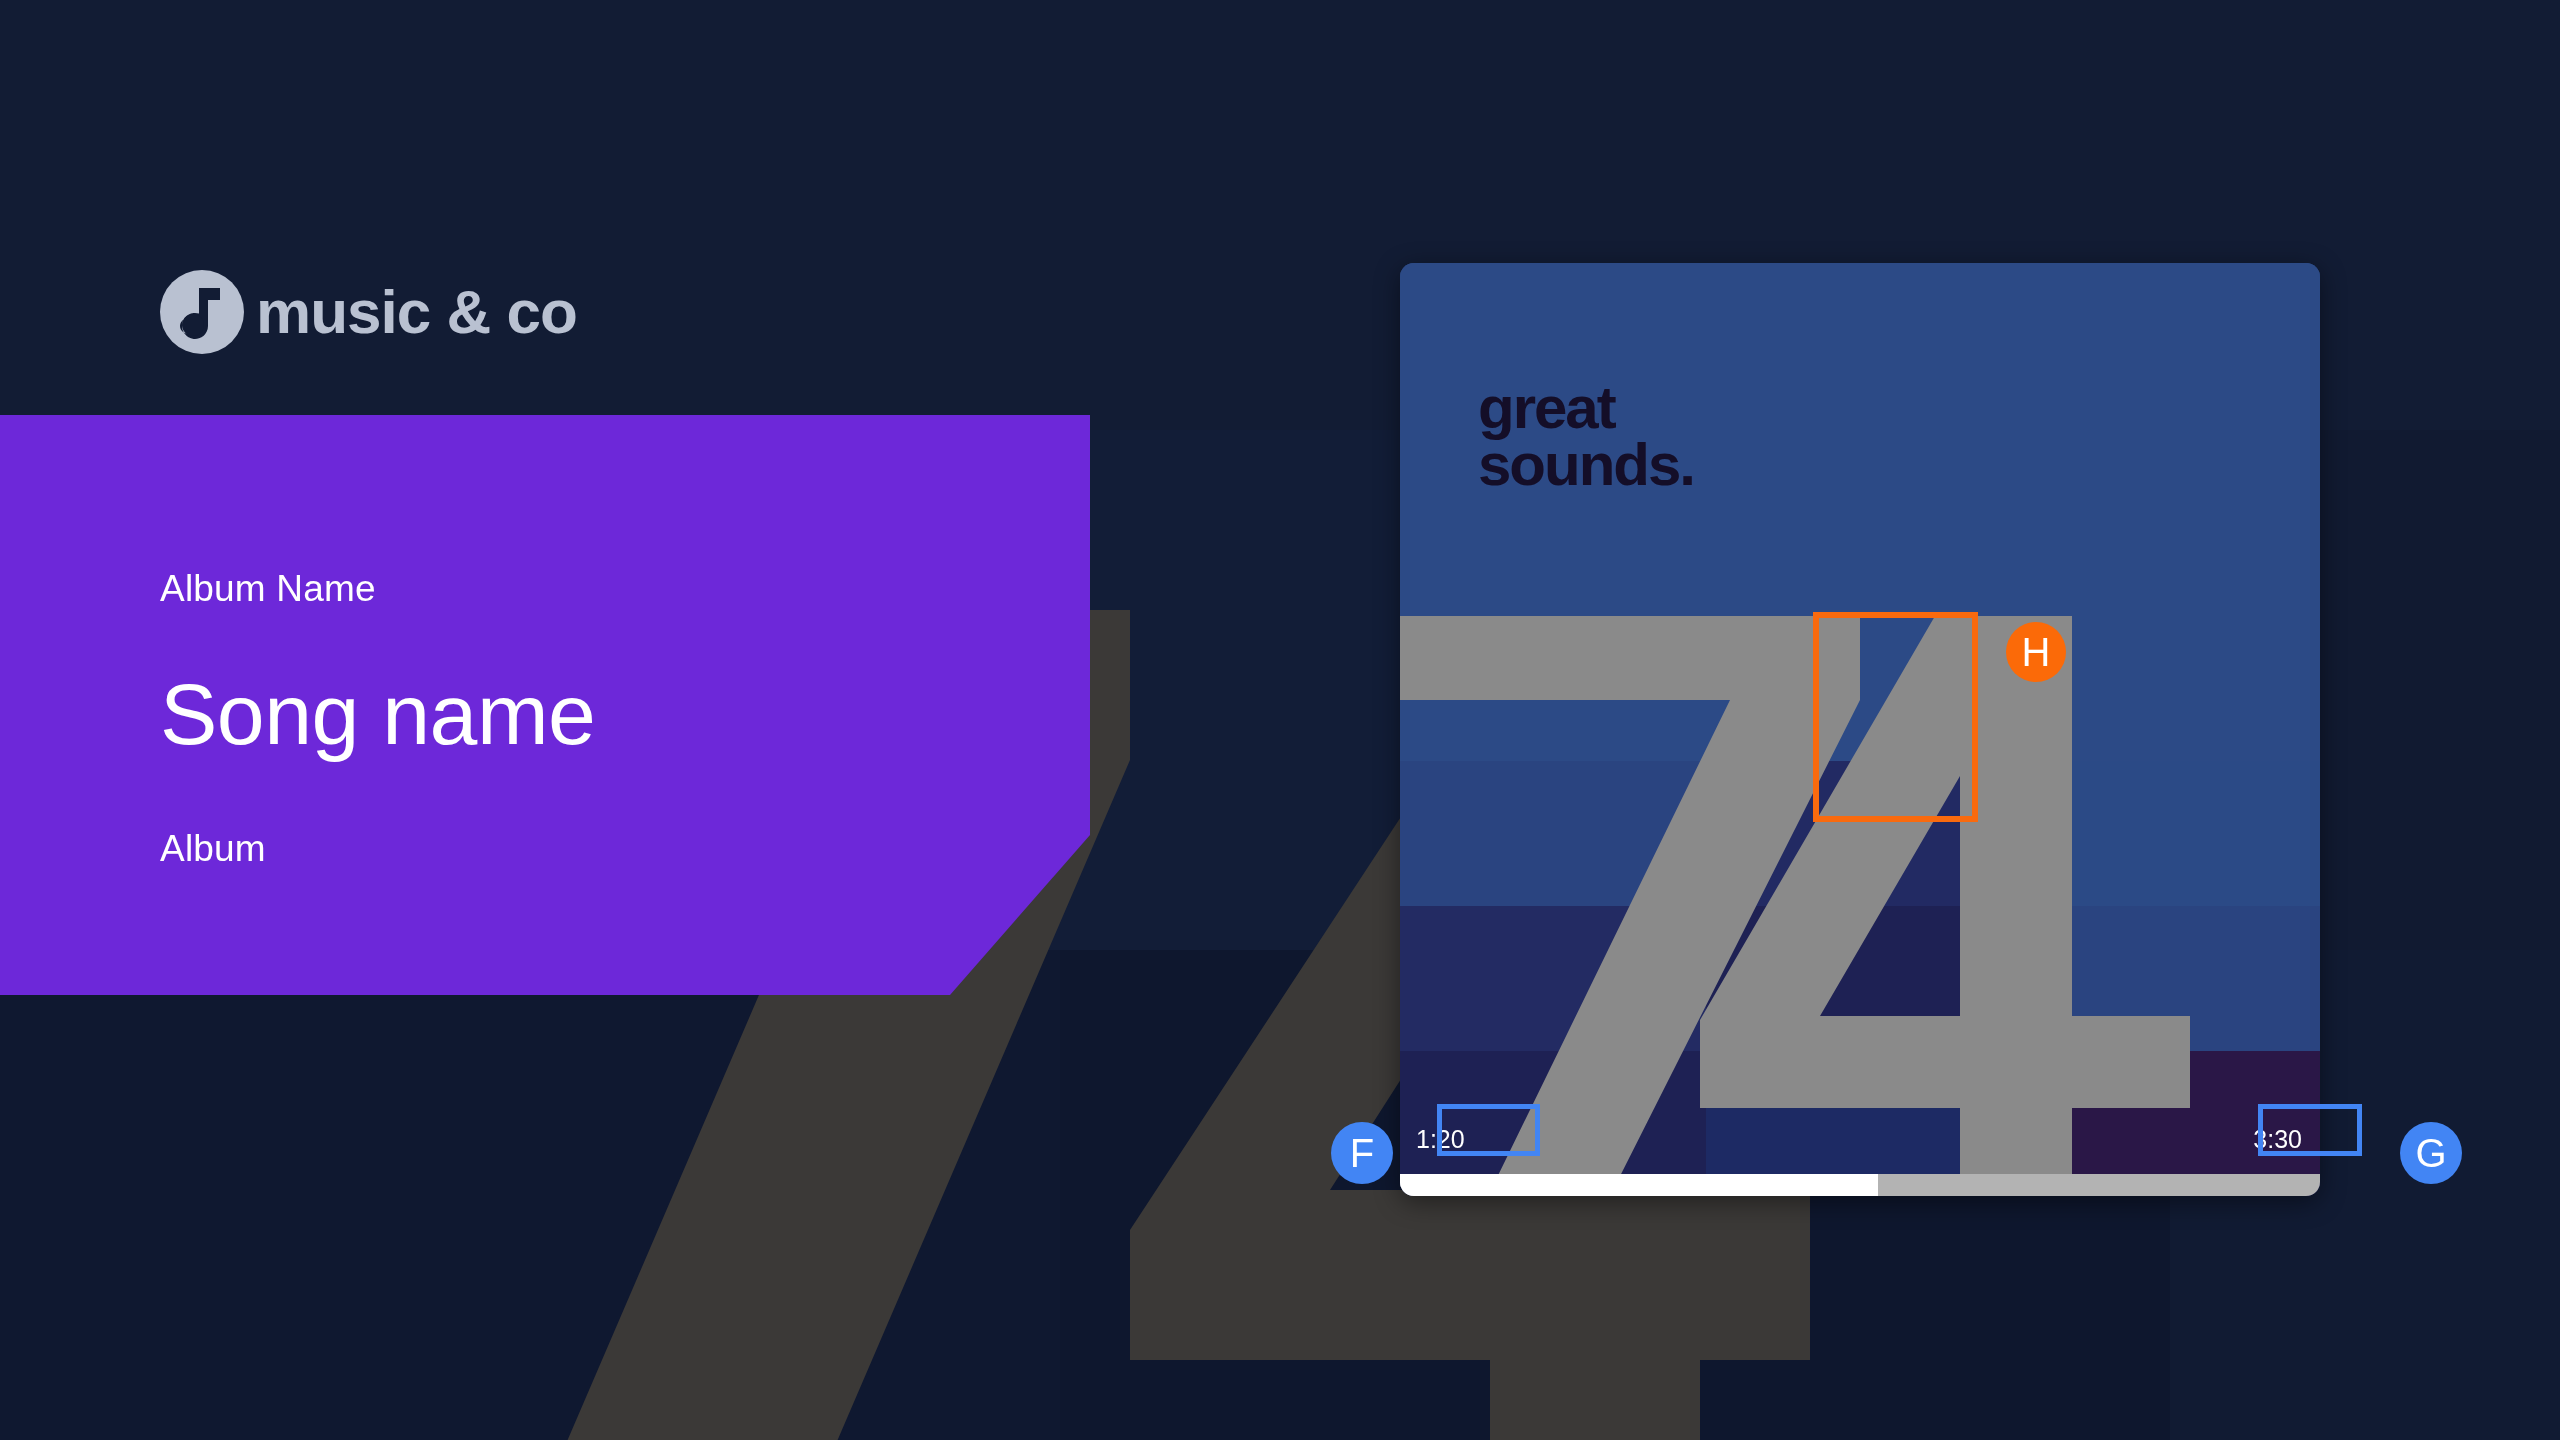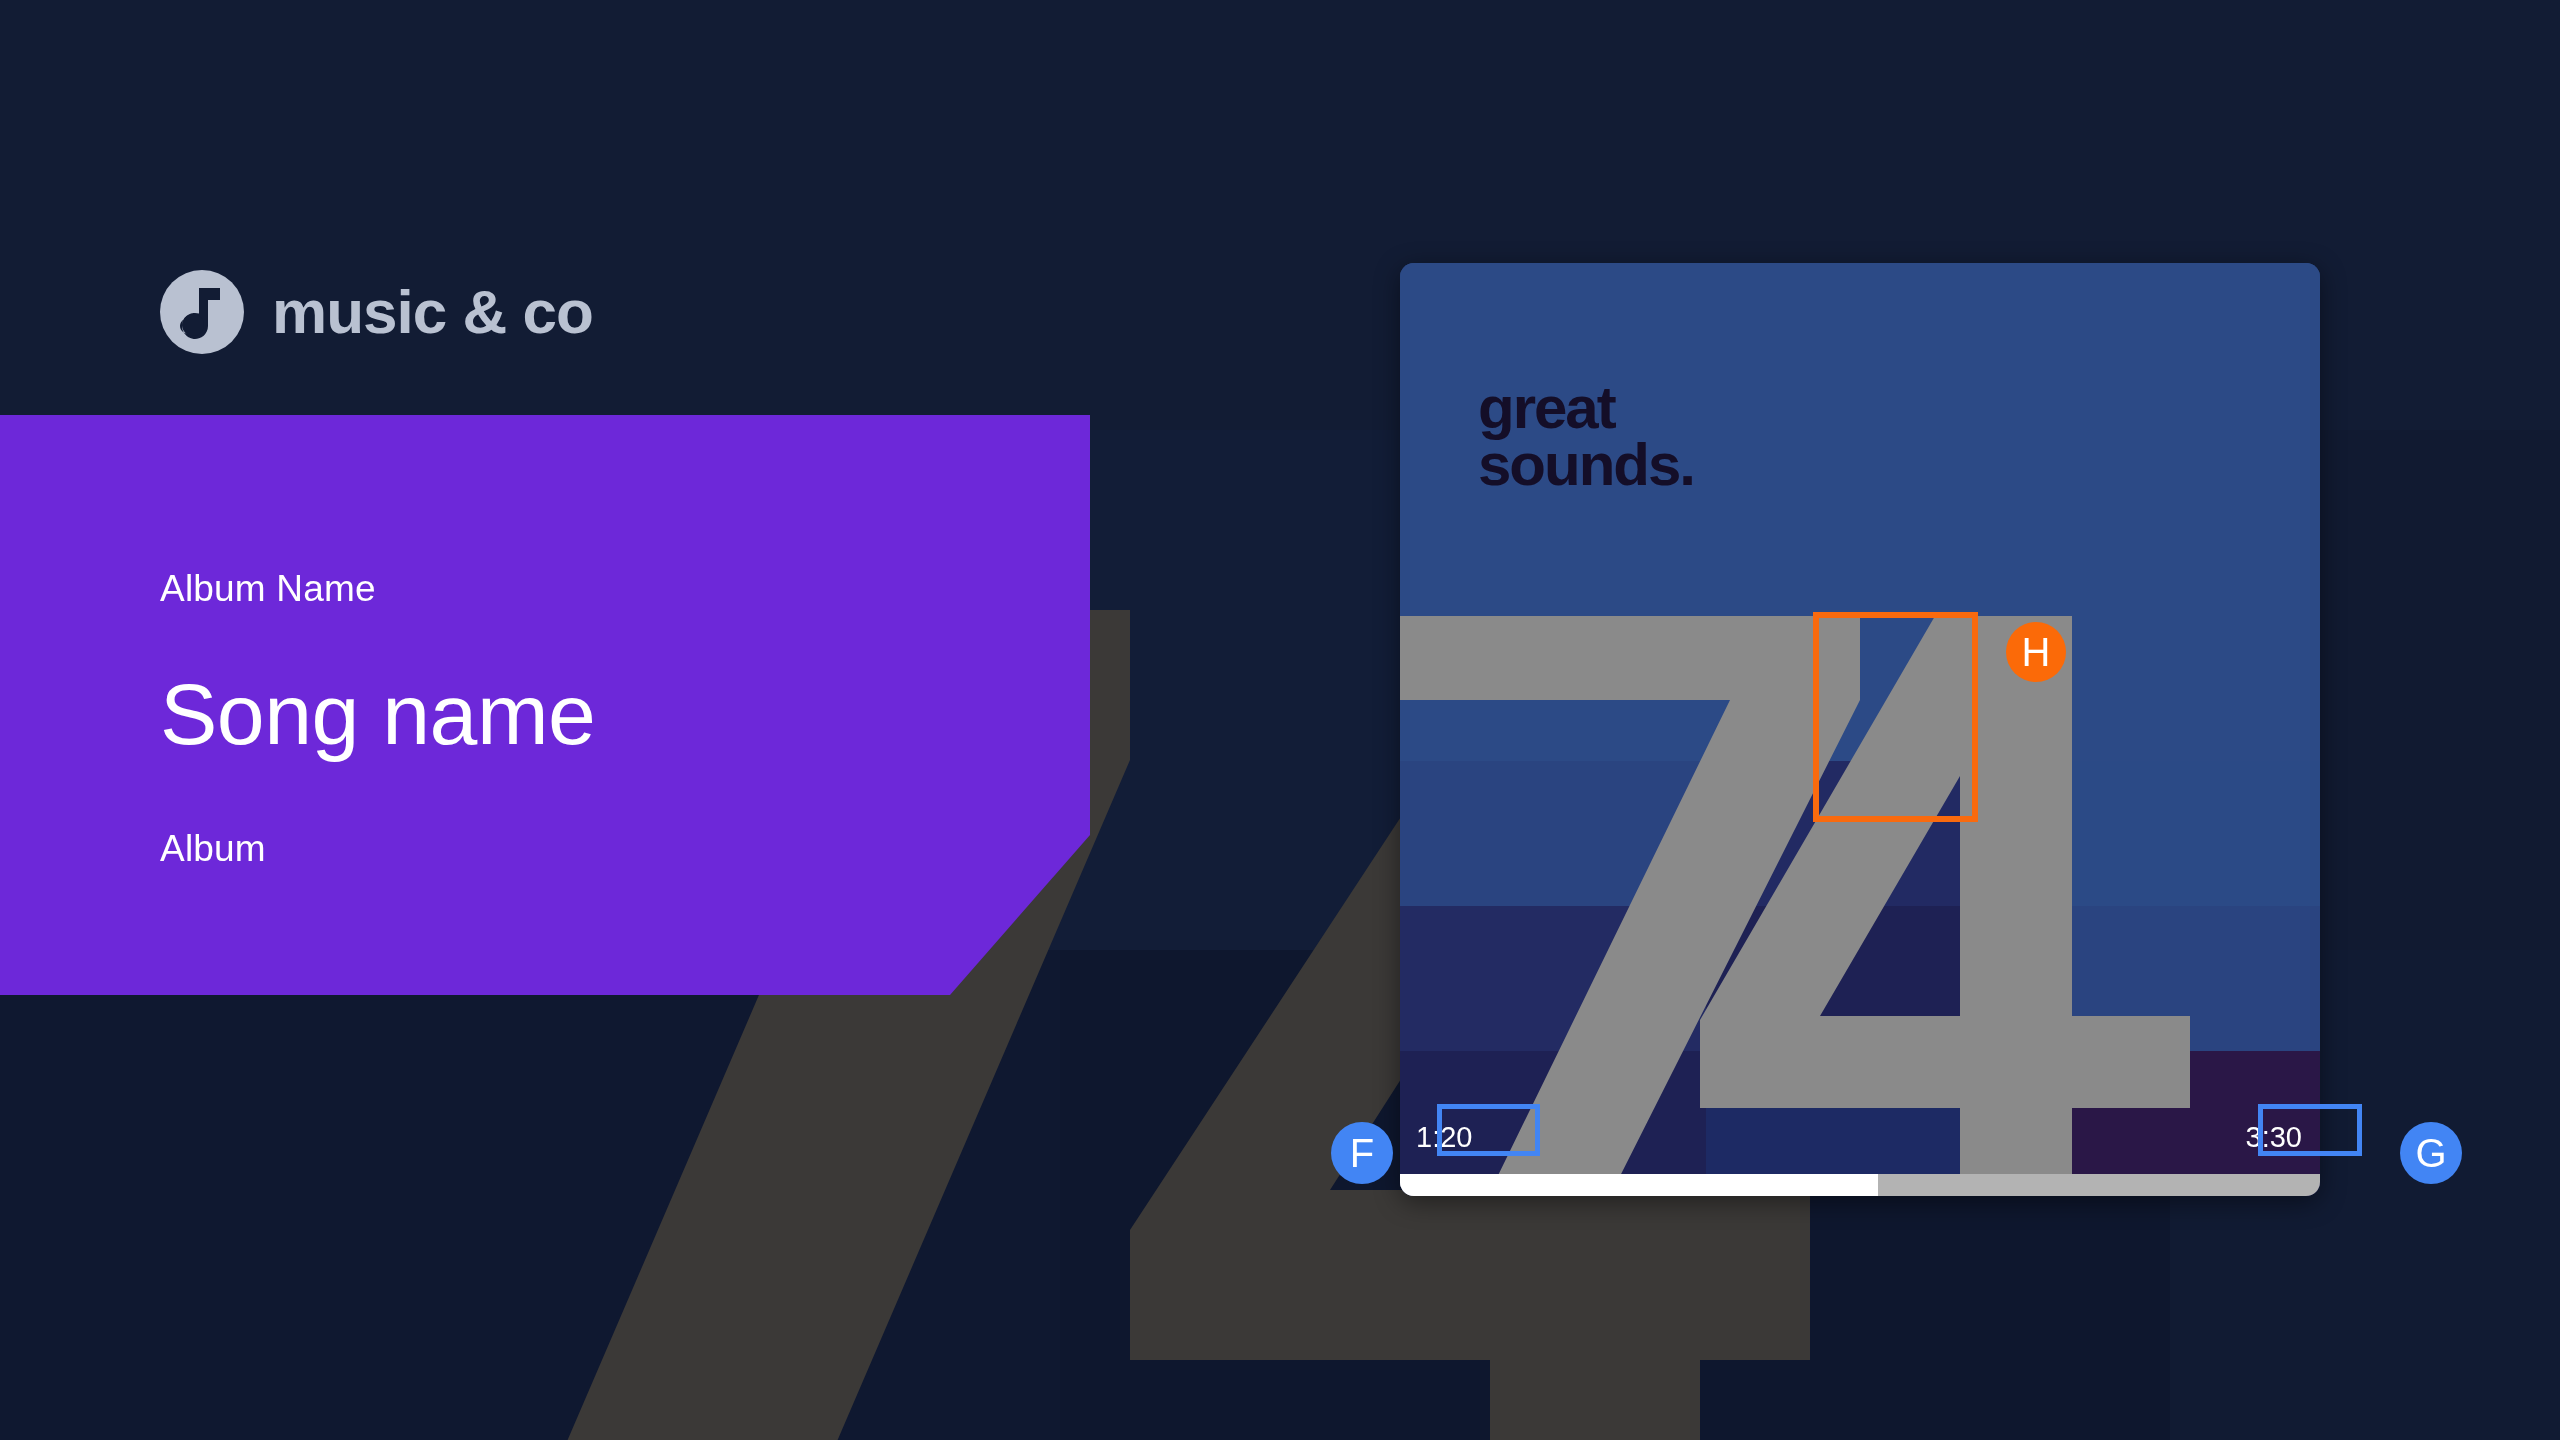--- a/index.html
+++ b/index.html
@@ -37,21 +37,21 @@
   .song-name{
     font-size:86px;color:#ffffff;font-weight:400;letter-spacing:-.5px;
     line-height:1;margin:64px 6px 0 0;
   }
   .artist-name{
     font-size:37px;color:#ffffff;font-weight:400;letter-spacing:.2px;
     line-height:1;margin:73px 0 0 0;
   }
 
   
-  .brand{position:absolute;left:160px;top:270px;display:flex;align-items:center;gap:28px;text-align:right;}
+  .brand{position:absolute;left:160px;top:270px;display:flex;align-items:center;gap:12px;text-align:right;}
   .brand-mark{width:84px;height:84px;flex:0 0 84px;}
   .brand-text{
     font-size:62px;color:#b9c1d1;font-weight:600;letter-spacing:-1px;line-height:1;
   }
 
   
   .album-card{
     position:absolute;left:1400px;top:263px;width:920px;height:933px;
     border-radius:14px;overflow:hidden;background:#2c4a86;
     box-shadow:0 6px 26px rgba(0,0,0,.45);
@@ -67,21 +67,21 @@
   .bignum{position:absolute;left:0;top:353px;width:920px;height:580px;}
 
   
   .progress{
     position:absolute;left:0;bottom:0;width:920px;height:22px;background:#b3b3b3;
   }
   .progress-fill{position:absolute;left:0;top:0;height:100%;width:52%;background:#ffffff;}
 
   
   .time{
-    position:absolute;color:#ffffff;font-size:29px;line-height:1;
+    position:absolute;color:#ffffff;font-size:25px;line-height:1;
     padding:7px 8px 8px 8px;
   }
   .time-cur{left:8px;bottom:36px;}
   .time-tot{right:10px;bottom:36px;}
 
   
   .ann-box{position:absolute;box-sizing:border-box;pointer-events:none;}
   .ann-orange{border:6px solid #f96a0e;}
   .ann-blue{border:5px solid #4285f4;}
 

